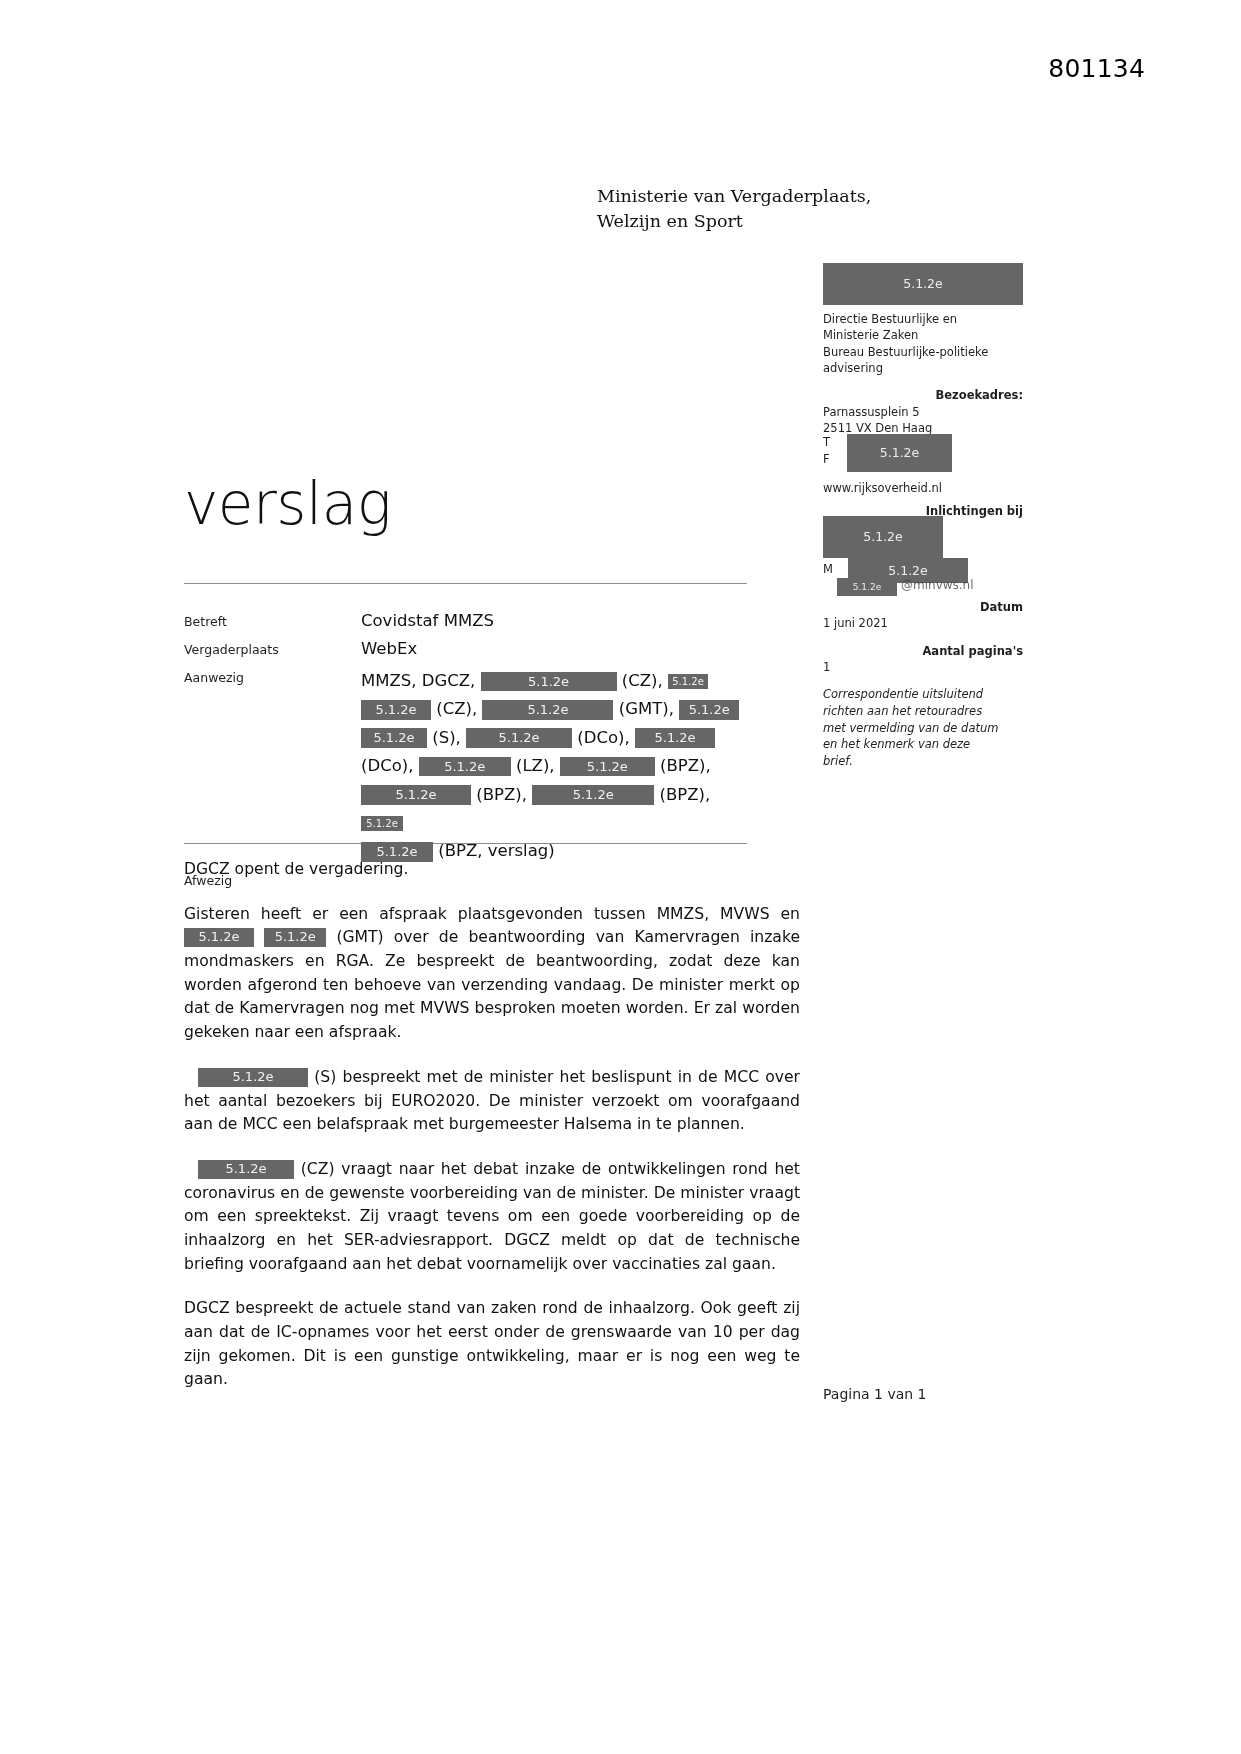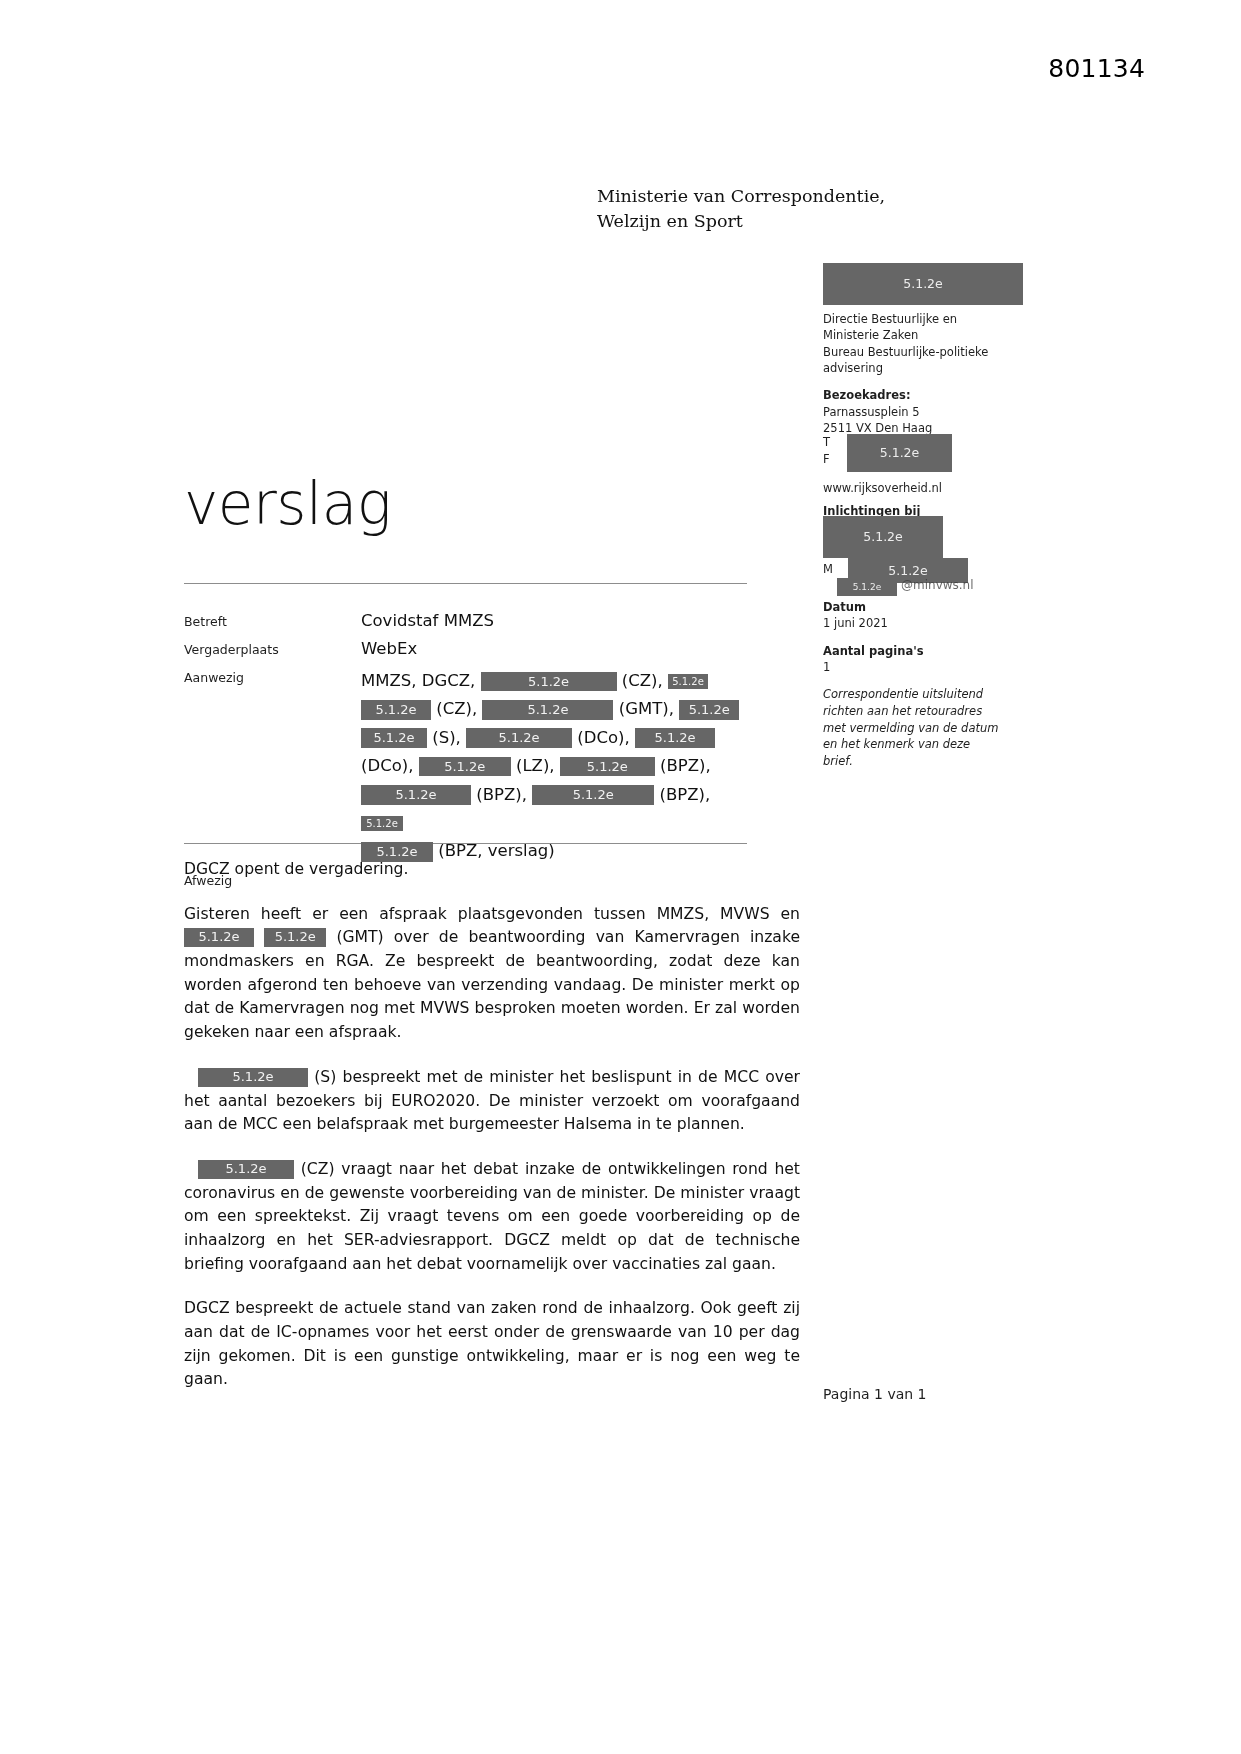--- a/index.html
+++ b/index.html
@@ -36,21 +36,21 @@
   }
   
   .meta-col {
     position: absolute;
     left: 727px; top: 245px;
     width: 200px;
     font-size: 11.5px;
     line-height: 1.42;
     color: #1f1f1f;
   }
-  .meta-col .b { font-weight: bold; }
+  .meta-col .b { font-weight: bold; text-align: right; }
   .meta-col .sp { height: 11px; }
   .meta-col .ital { font-style: italic; line-height: 1.45; }
   .redact {
     display: inline-block;
     background: #666666;
     color: #f2f2f2;
     text-align: center;
     font-size: 11.5px;
     line-height: 1.6;
     vertical-align: middle;
@@ -115,21 +115,21 @@
   }
 </style>
 </head>
 <body>
 
 <div class="page">
 
   <div class="docnum">801134</div>
 
   <div class="ministry">
-    <div>Ministerie van Correspondentie,</div>
+    <div>Ministerie van Vergaderplaats,</div>
     <div>Welzijn en Sport</div>
   </div>
 
   <div class="meta-col">
 
     <div class="redact-blk" style="width:200px;height:42px;line-height:42px;">5.1.2e</div>
 
     <div style="height:6px"></div>
     <div>Directie Bestuurlijke en</div>
     <div>Ministerie Zaken</div>

